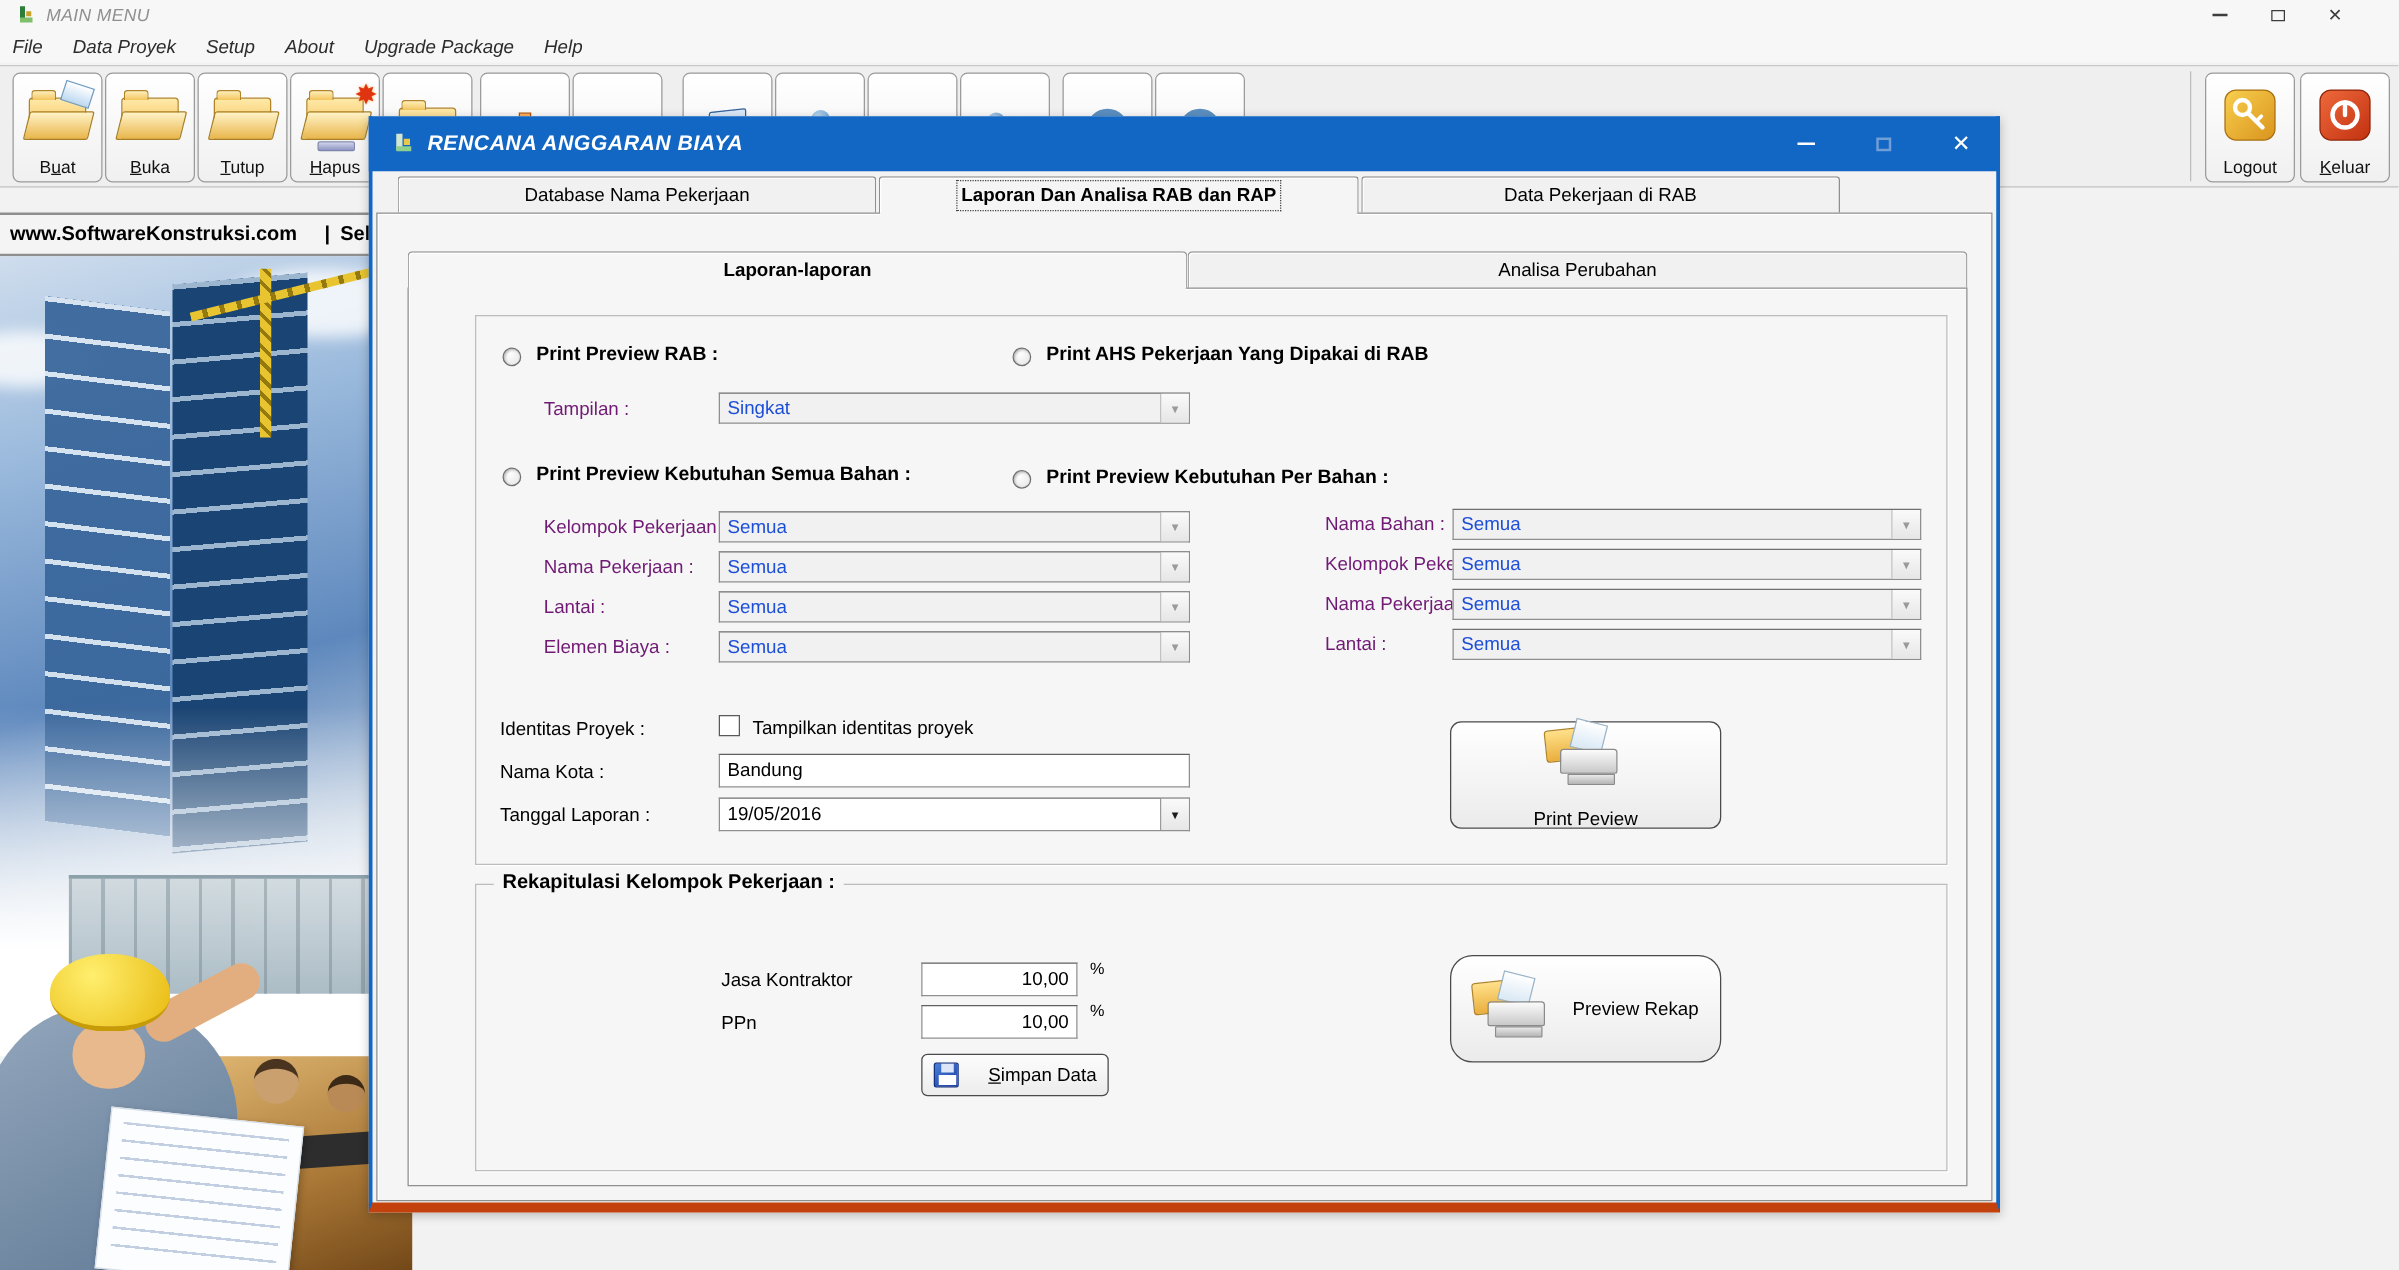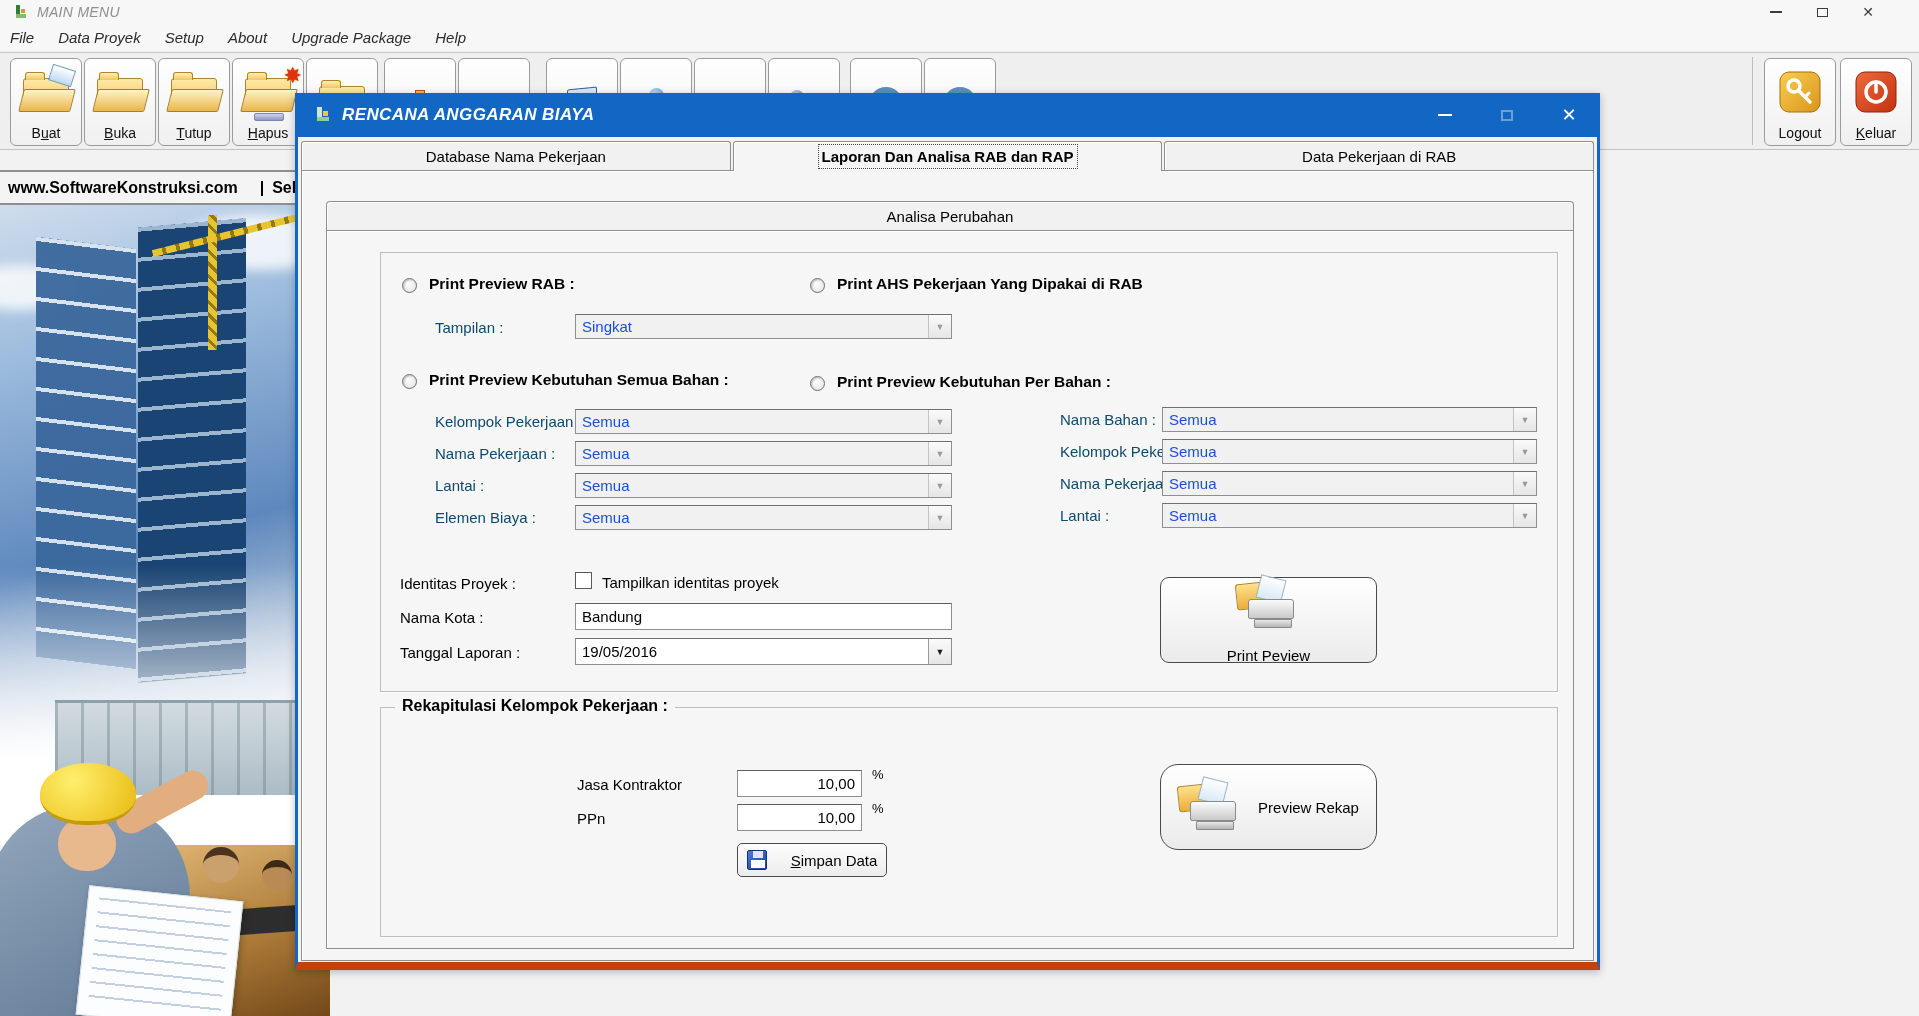--- a/index.html
+++ b/index.html
@@ -97,21 +97,21 @@
   .dlg-icon .a1 { left:4px; top:1px; width:5px; height:13px; background:#cfe6cf; }
   .dlg-icon .a2 { left:4px; top:11px; width:12px; height:4px; background:#8fd08f; }
   .dlg-icon .a3 { left:10px; top:5px; width:5px; height:5px; background:#e6c84a; }
   .dlg-title { margin-left:11px; color:#ffffff; font-size:17px; font-weight:bold; font-style:italic; letter-spacing:.4px; }
   .dlg-ctrls { position:absolute; right:14px; top:0; height:44px; display:flex; align-items:center; gap:28px; }
   .dlg-ctrl { width:34px; height:30px; display:flex; align-items:center; justify-content:center; }
   .dg-min { width:14px; height:2px; background:#ffffff; }
   .dg-max { width:12px; height:11px; border:2px solid #6f9fd6; }
   .dg-close { color:#ffffff; font-size:18px; line-height:1; }
 
-  .tabstrip { position:absolute; left:3px; top:48px; width:1293px; height:30px; display:flex; gap:2px; }
+  .tabstrip { position:absolute; left:20px; top:48px; width:1154px; height:30px; display:flex; gap:2px; }
   .tab { flex:1; background:#f1f1f1; border:1px solid #8f8f8f; border-bottom:none; border-radius:3px 3px 0 0; box-shadow:inset 1px 1px 0 #ffffff;
          display:flex; align-items:center; justify-content:center; font-size:15px; position:relative; }
   .tab.active { background:#f5f5f5; z-index:3; font-weight:bold; }
   .tab.active::after { content:""; position:absolute; left:1px; right:1px; bottom:-2px; height:3px; background:#f5f5f5; }
   .tab.active .tab-text { outline:1px dotted #444; outline-offset:3px; }
 
   .tabpage { position:absolute; left:3px; top:77px; width:1293px; height:791px; background:#f5f5f5; border:1px solid #8f8f8f; box-shadow:inset 1px 1px 0 #ffffff; }
 
   .subtabs { position:absolute; left:24px; top:30px; width:1248px; height:30px; display:flex; }
   .subtab { flex:1; background:#f1f1f1; border:1px solid #8f8f8f; border-bottom:none; border-radius:4px 4px 0 0; box-shadow:inset 1px 1px 0 #ffffff;
@@ -119,21 +119,21 @@
   .subtab.active { background:#f6f6f6; font-weight:bold; z-index:3; }
   .subtab.active::after { content:""; position:absolute; left:1px; right:1px; bottom:-2px; height:3px; background:#f6f6f6; }
 
   .subpage { position:absolute; left:24px; top:59px; width:1248px; height:719px; background:#f6f6f6; border:1px solid #8f8f8f; box-shadow:inset 1px 1px 0 #ffffff; }
 
   .frame { position:absolute; border:1px solid #bdbdbd; box-shadow:1px 1px 0 #ffffff; }
   .frame-title { position:absolute; top:-11px; left:14px; background:#f6f6f6; padding:0 7px; font-weight:bold; font-size:16px; }
 
   .abs { position:absolute; }
   .lbl { font-size:15px; color:#000; white-space:nowrap; }
-  .lbl-gray { font-size:15px; color:#0c4a6e; white-space:nowrap; }
+  .lbl-gray { font-size:15px; color:#701a75; white-space:nowrap; }
   .lbl-bold { font-size:15.5px; font-weight:bold; color:#000; white-space:nowrap; }
 
   .radio { width:15px; height:15px; border-radius:50%; border:1px solid #6f6f6f; background:radial-gradient(circle at 35% 30%,#ffffff,#e3e3e3); display:inline-block; box-shadow:inset 1px 1px 2px rgba(0,0,0,.25); }
   .checkbox { width:17px; height:17px; border:1px solid #5a5a5a; background:#ffffff; display:inline-block; }
 
   .combo { position:absolute; height:25px; border:1px solid #8f8f8f; border-top-color:#6f6f6f; background:#f1f1f1; display:flex; align-items:center; }
   .combo .combo-text { flex:1; padding-left:6px; font-size:15px; color:#1d4ed8; overflow:hidden; white-space:nowrap; }
   .combo .combo-btn { width:23px; height:100%; background:linear-gradient(#fafafa,#e6e6e6); border-left:1px solid #c2c2c2; display:flex; align-items:center; justify-content:center; }
   .combo .combo-btn::after { content:"▼"; font-size:9px; color:#9a9a9a; }
   .combo.enabled { background:#ffffff; }
@@ -365,20 +365,23 @@
     <div class="tab active">
         <span class="tab-text">Laporan Dan Analisa RAB dan RAP</span>
       </div>
     <div class="tab">
         <span class="tab-text">Data Pekerjaan di RAB</span>
       </div>
   </div>
 
   <div class="tabpage">
     <div class="subtabs">
+      <div class="subtab active">
+          <span class="tab-text">Laporan-laporan</span>
+        </div>
       <div class="subtab">
           <span class="tab-text">Analisa Perubahan</span>
         </div>
     </div>
 
     <div class="subpage">
 
       <div class="frame" style="left:53px; top:21px; width:1178px; height:440px;"></div>
 
       <span class="radio abs" style="left:75px; top:47px;"></span>

